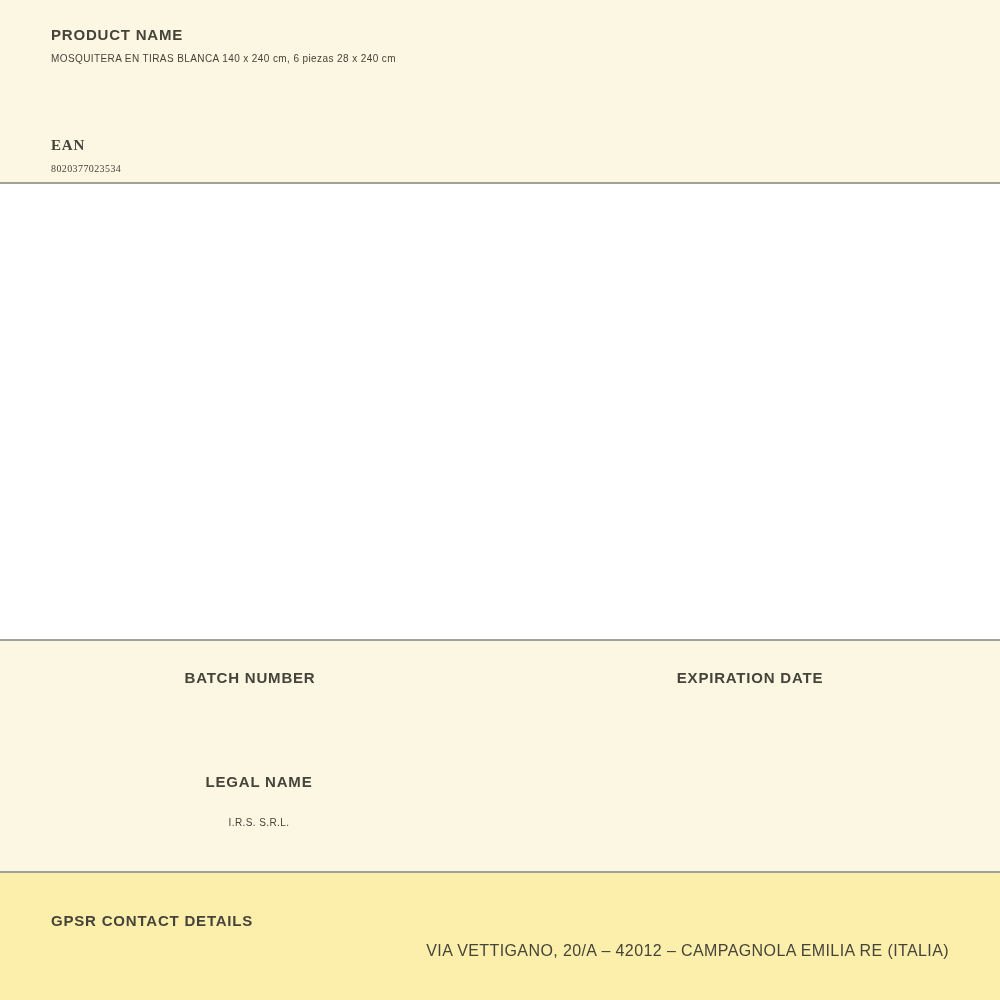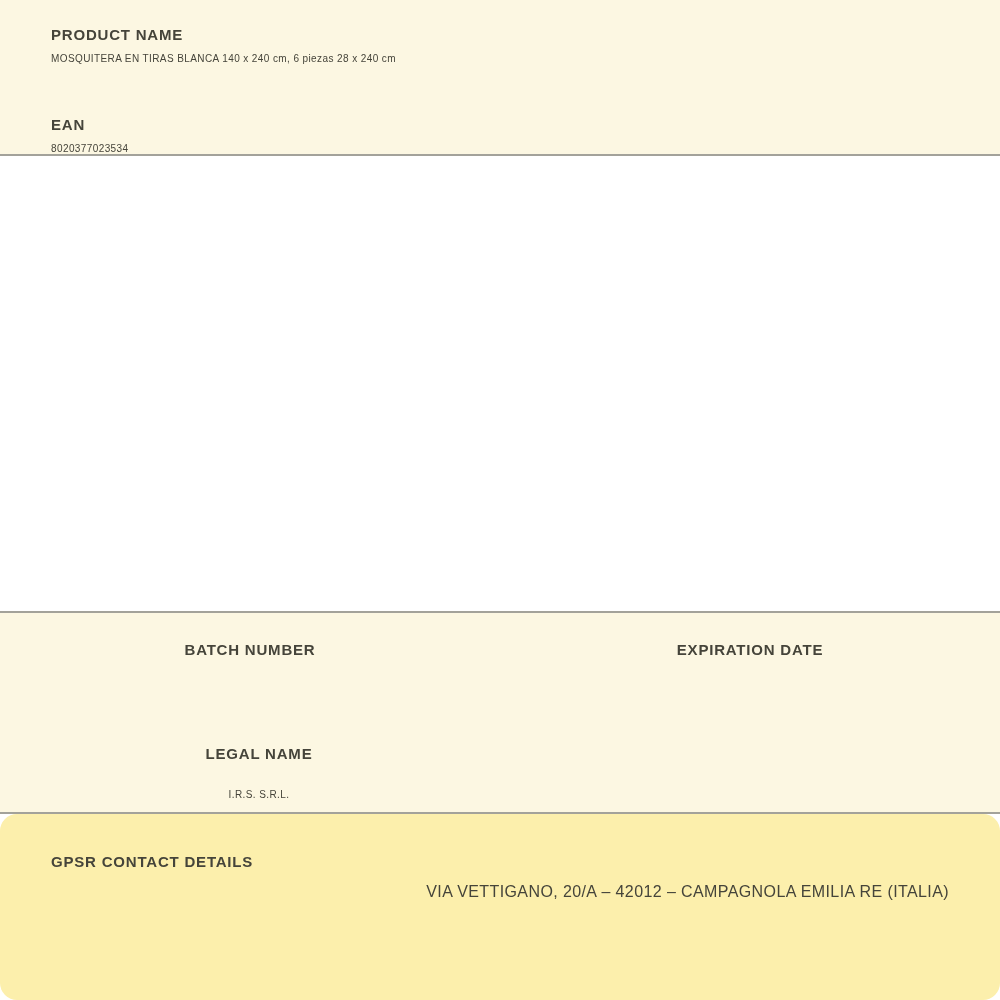--- a/index.html
+++ b/index.html
@@ -11,70 +11,69 @@
   }
   .page {
     width: 1000px;
     height: 1000px;
     display: flex;
     flex-direction: column;
     color: #45443a;
   }
   
   .sec-product {
-    height: 156px;
+    height: 184px;
     background: #fcf7e2;
     border-bottom: 2px solid #a3a29a;
     padding: 26px 51px 0 51px;
   }
   .field-label {
     font-size: 15px;
     font-weight: bold;
     letter-spacing: 0.8px;
     color: #45443a;
     line-height: 1.2;
   }
   .field-value {
     font-size: 10px;
     font-weight: normal;
     letter-spacing: 0.4px;
     color: #45443a;
     line-height: 1.2;
     margin-top: 9px;
   }
-  .ean-block { margin-top: 51px; }
+  .ean-block { margin-top: 71px; font-family: Liberation Serif, serif; }
   
   .sec-white {
     height: 457px;
     background: #ffffff;
     border-bottom: 2px solid #a3a29a;
   }
   
   .sec-details {
-    height: 201px;
+    height: 232px;
     background: #fcf7e2;
     border-bottom: 2px solid #a3a29a;
     padding-top: 28px;
   }
   .detail-row {
     display: flex;
     width: 100%;
   }
   .detail-cell {
     width: 50%;
     text-align: center;
   }
   .detail-row.second { margin-top: 60px; padding-left: 12px; }
   .detail-cell .field-value { margin-top: 26px; }
   
   .sec-gpsr {
     flex: 1;
     background: #fcefac;
     padding: 39px 51px 0 51px;
-    border-radius: 17px;
   }
   .gpsr-address {
     margin-top: 11px;
     font-size: 16px;
     font-weight: normal;
     letter-spacing: 0.4px;
     text-align: right;
     color: #45443a;
     line-height: 1.2;
   }

